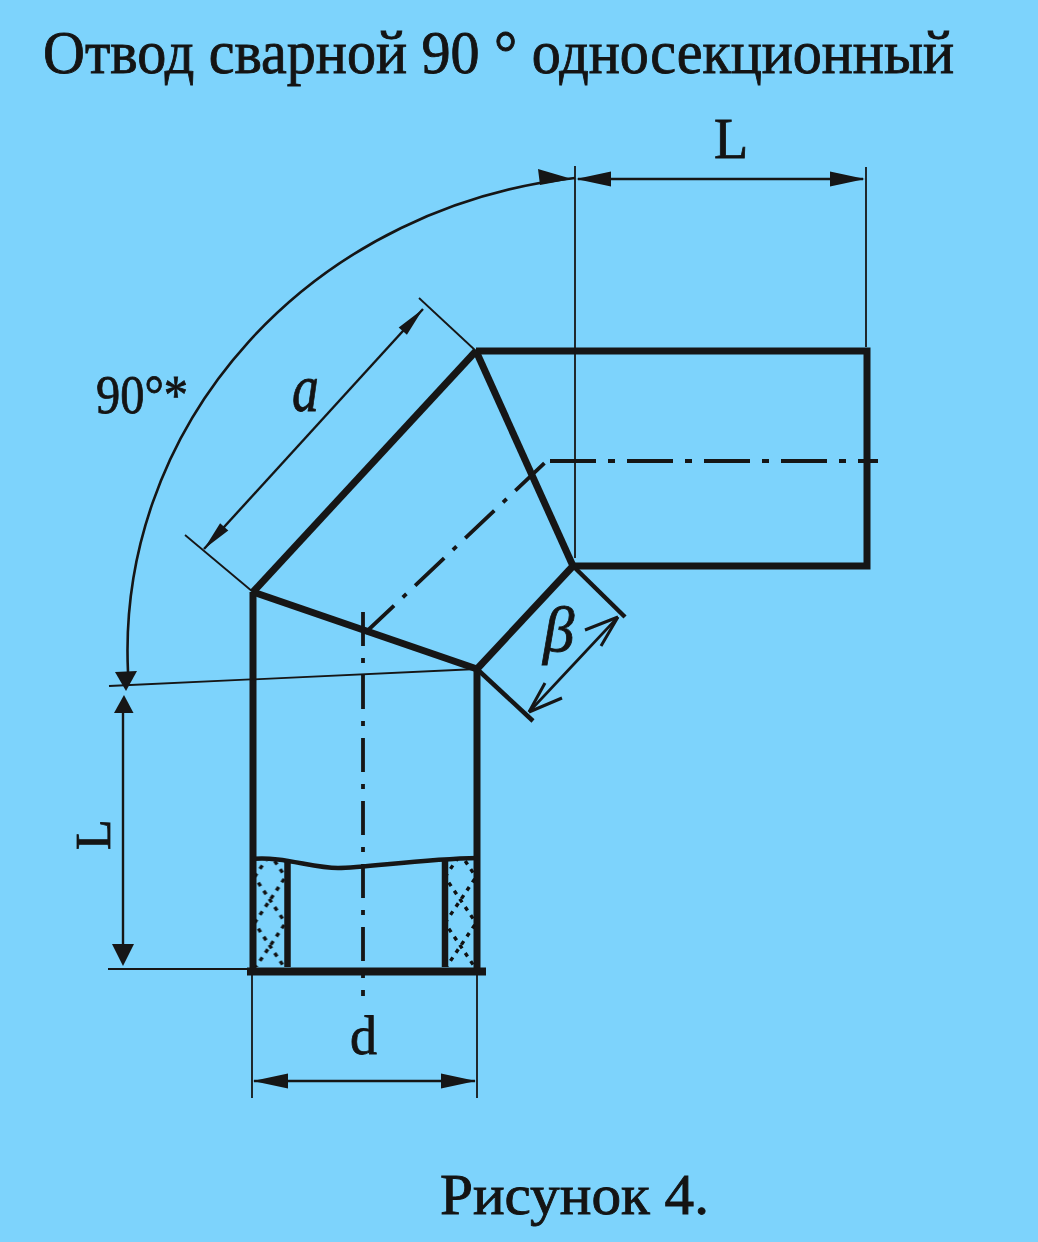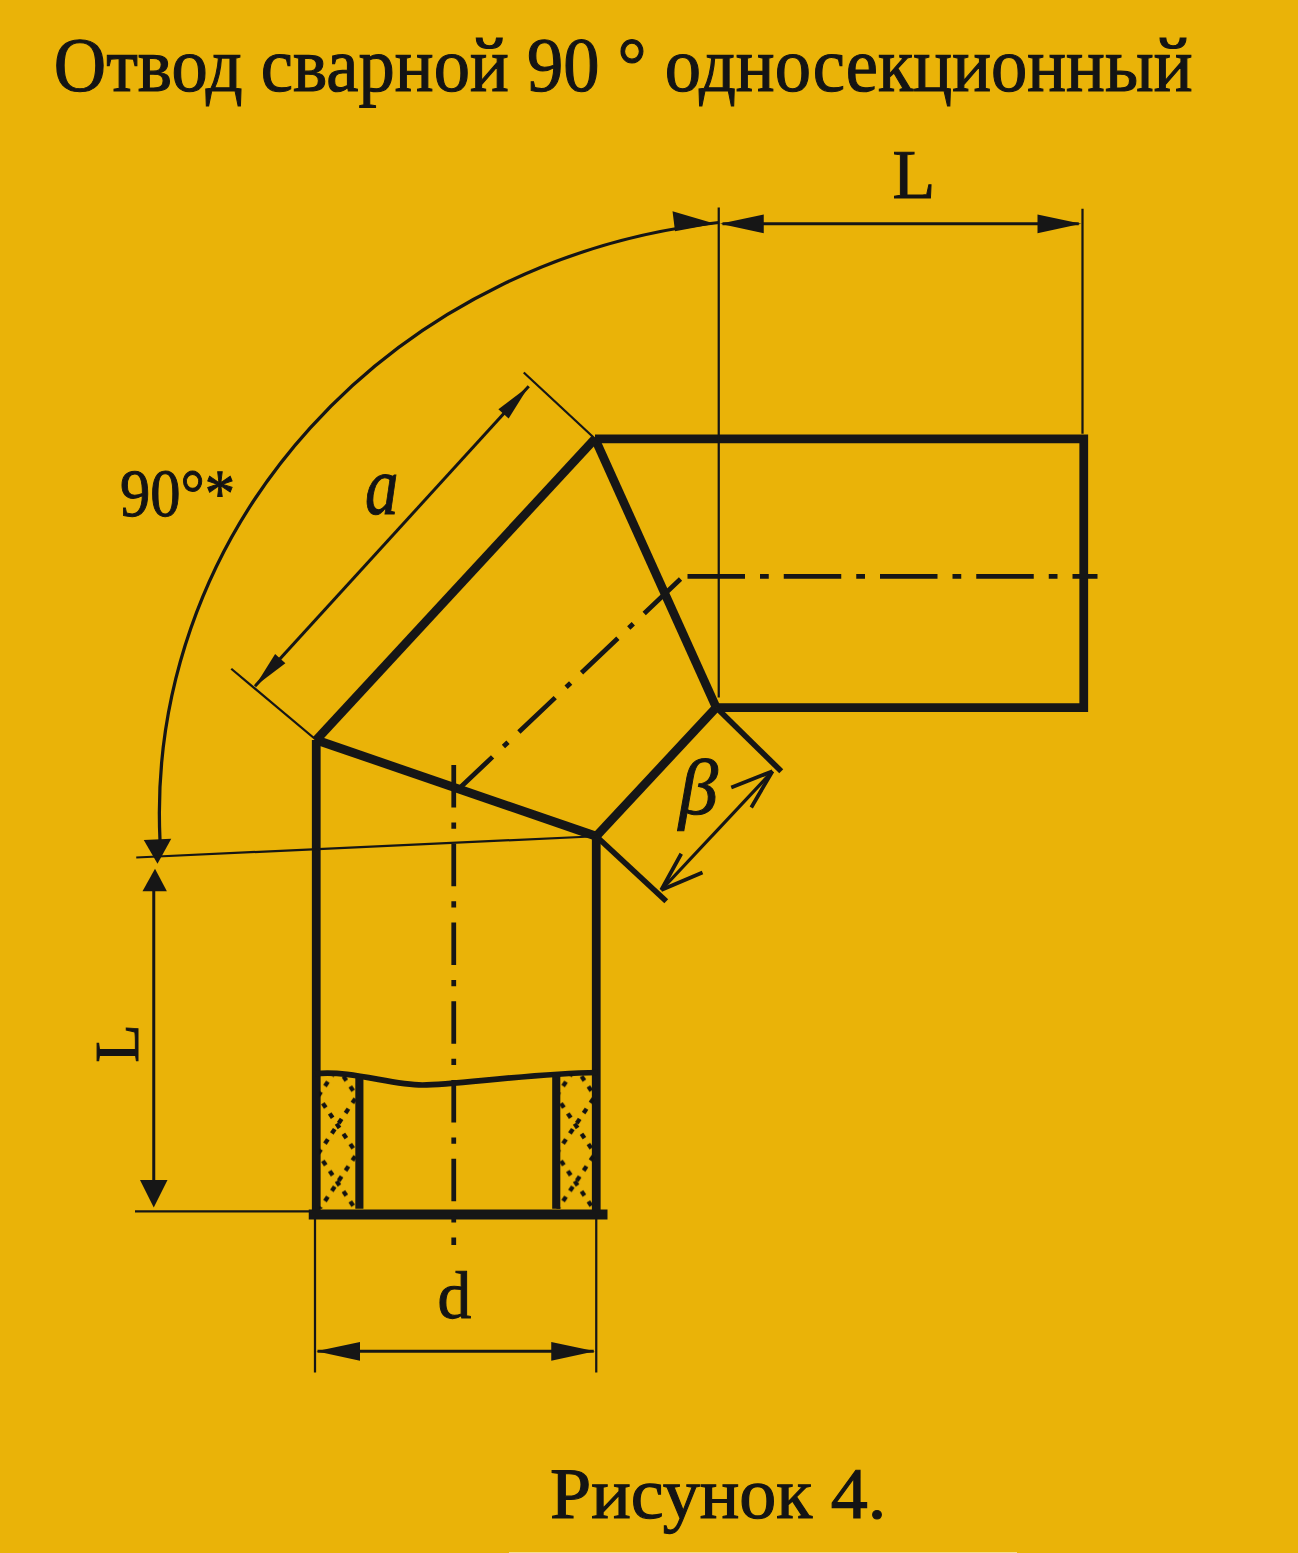--- a/index.html
+++ b/index.html
@@ -1,16 +1,16 @@
 <!DOCTYPE html>
 <html><head>
 <meta charset="utf-8">
 <style>
   html,body{margin:0;padding:0;background:#ffffff;}
-  .page{position:relative;width:1038px;height:1242px;background:#eab308;overflow:hidden;
+  .page{position:relative;width:1038px;height:1242px;background:#7dd3fc;overflow:hidden;
         font-family:"Liberation Serif", serif;}
   svg{position:absolute;left:0;top:0;}
 </style>
 </head>
 <body>
 <div class="page">
 <svg width="1038" height="1242" viewBox="0 0 1038 1242">
   <defs>
 
     <pattern id="xh" width="31" height="46" patternUnits="userSpaceOnUse" patternTransform="translate(6.5 3)">

